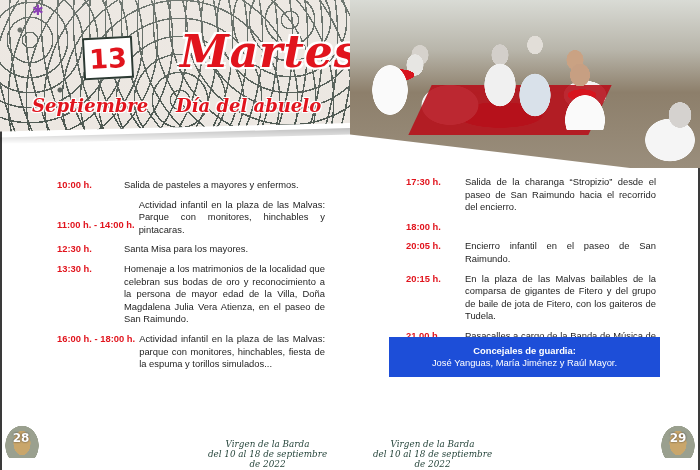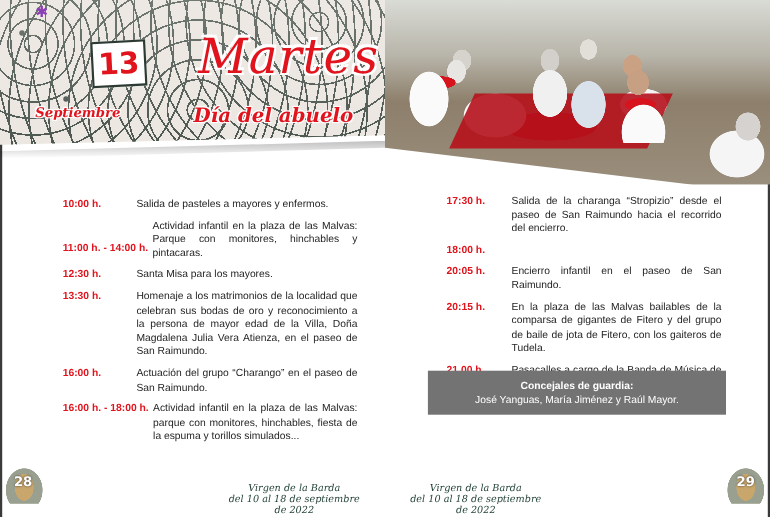--- a/index.html
+++ b/index.html
@@ -30,28 +30,28 @@
   .day-card {
     position:absolute; left:83px; top:37px; width:50px; height:42px;
     background:#fff; border:2px solid #2c3a33; transform:rotate(-3deg);
     display:flex; align-items:center; justify-content:center;
   }
   .day-num {
     font-family:"DejaVu Sans", sans-serif; font-weight:bold; color:#e1141d; font-size:27px;
   }
   .weekday {
     position:absolute; left:180px; top:26px;
-    font-family:"DejaVu Serif", serif; font-style:italic; font-weight:normal;
+    font-family:"DejaVu Serif", serif; font-style:italic; font-weight:bold;
     color:#e1141d; font-size:44px; letter-spacing:1px;
     text-shadow: 2px 2px 0 #fff, -2px -2px 0 #fff, 2px -2px 0 #fff, -2px 2px 0 #fff;
   }
   .month {
     position:absolute; left:32px; top:95px;
     font-family:"DejaVu Serif", serif; font-style:italic; font-weight:bold;
-    color:#e1141d; font-size:12px;
+    color:#e1141d; font-size:18px;
     text-shadow: 1px 1px 0 #fff, -1px -1px 0 #fff, 1px -1px 0 #fff, -1px 1px 0 #fff, 0 0 3px #fff;
   }
   .dayname {
     position:absolute; left:176px; top:95px;
     font-family:"DejaVu Serif", serif; font-style:italic; font-weight:bold;
     color:#e1141d; font-size:18px;
     text-shadow: 1px 1px 0 #fff, -1px -1px 0 #fff, 1px -1px 0 #fff, -1px 1px 0 #fff, 0 0 3px #fff;
   }
   .star { position:absolute; color:#8b3fb5; font-size:14px; }
 
@@ -102,21 +102,21 @@
   .entry { display:flex; margin-bottom:7px; }
   .entry .time {
     flex:0 0 auto; color:#e1141d; font-weight:bold; white-space:nowrap; margin-right:5px;
   }
   .col-left .entry .time { width:62px; }
   .col-right .entry .time { width:54px; }
   .entry .text { flex:1 1 auto; text-align:justify; }
 
   .guard {
     position:absolute; left:389px; top:337px; width:271px; height:40px;
-    background:#737373; color:#fff; text-align:center;
+    background:#1d4ed8; color:#fff; text-align:center;
     display:flex; flex-direction:column; justify-content:center; font-size:9.4px; line-height:12px;
   }
   .guard .title { font-weight:bold; }
 
   
   .footer-text {
     position:absolute; font-family:"DejaVu Serif", serif; font-style:italic;
     font-size:8.8px; line-height:10px; color:#1f3f35; text-align:center;
   }
   .footer-left { left:205px; top:439px; width:125px; }
@@ -174,24 +174,20 @@
     </div>
     <div class="entry">
       <span class="time">12:30 h.</span>
       <span class="text">Santa Misa para los mayores.</span>
     </div>
     <div class="entry">
       <span class="time">13:30 h.</span>
       <span class="text">Homenaje a los matrimonios de la localidad que celebran sus bodas de oro y reconocimiento a la persona de mayor edad de la Villa, Doña Magdalena Julia Vera Atienza, en el paseo de San Raimundo.</span>
     </div>
     <div class="entry">
-      <span class="time">16:00 h.</span>
-      <span class="text">Actuación del grupo “Charango” en el paseo de San Raimundo.</span>
-    </div>
-    <div class="entry">
       <span class="time" style="width:auto;">16:00 h. - 18:00 h.</span>
       <span class="text" style="margin-left:-1px;">Actividad infantil en la plaza de las Malvas: parque con monitores, hinchables, fiesta de la espuma y torillos simulados...</span>
     </div>
   </div>
 
   <div class="col col-right">
     <div class="entry">
       <span class="time">17:30 h.</span>
       <span class="text">Salida de la charanga “Stropizio” desde el paseo de San Raimundo hacia el recorrido del encierro.</span>
     </div>

